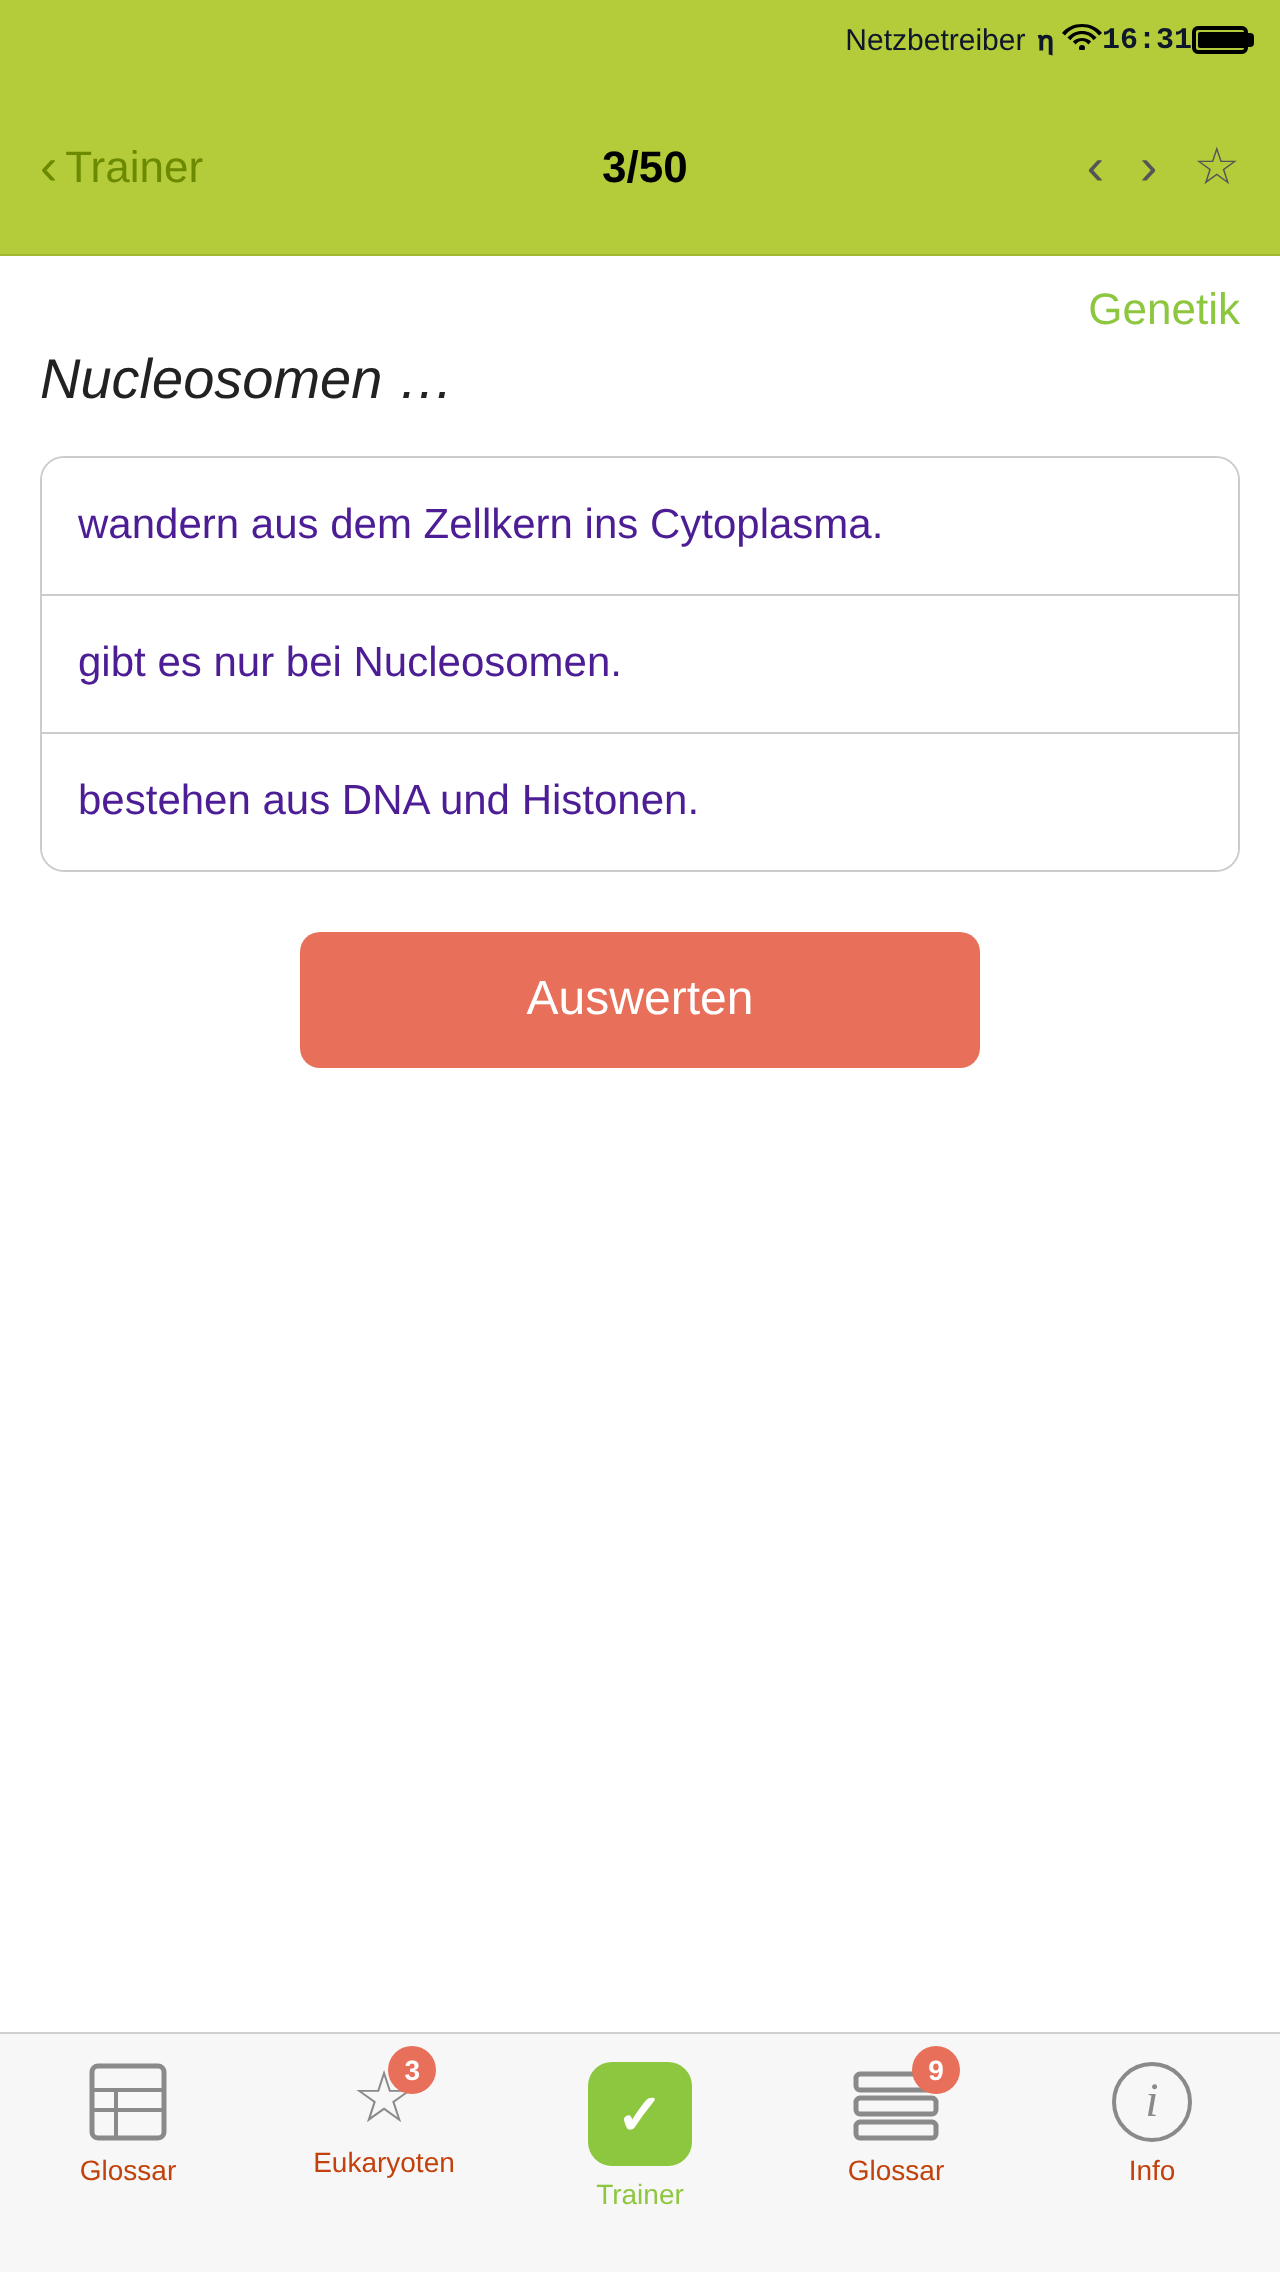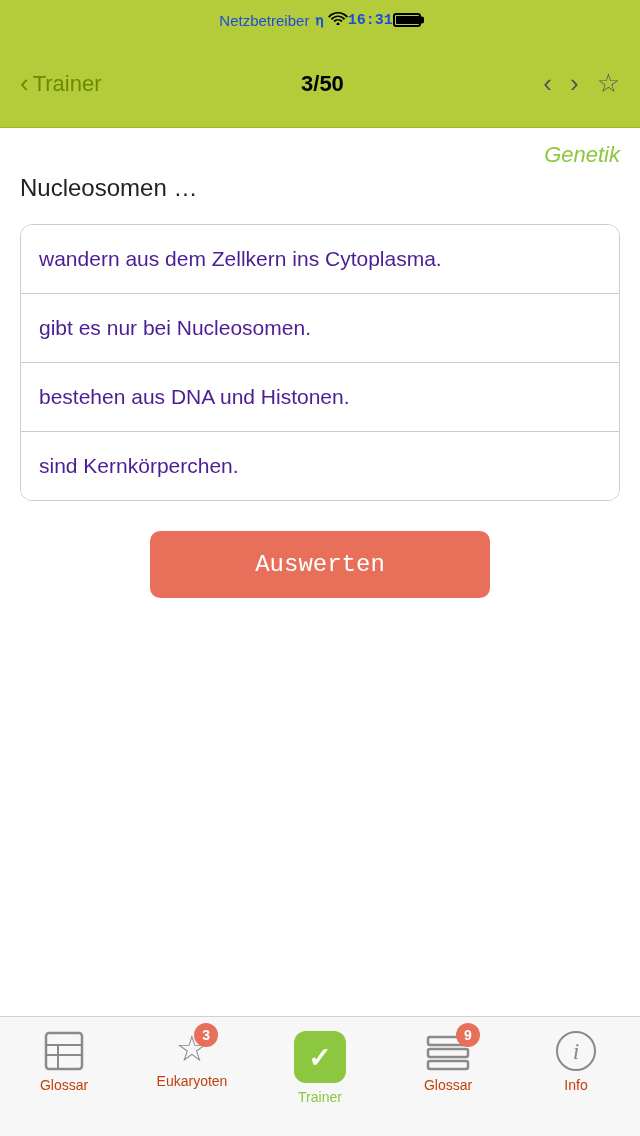--- a/index.html
+++ b/index.html
@@ -13,25 +13,25 @@
       position: relative;
     }
 
     
     .status-bar {
       width: 100%;
       height: 40px;
       background: #b5cc3a;
       display: flex;
       align-items: center;
-      justify-content: center;
+      justify-content: flex-end;
       padding: 0 16px;
       font-size: 15px;
       font-weight: 500;
-      color: #1d4ed8;
+      color: #0f172a;
     }
     .status-bar-left {
       display: flex;
       align-items: center;
       gap: 6px;
     }
     .status-bar-center {
       font-weight: 600;
       font-family: Liberation Mono, monospace;
     }
@@ -126,25 +126,25 @@
       width: 100%;
       padding: 14px 20px 0 20px;
     }
 
     .category-label {
       text-align: right;
       color: #8dc63f;
       font-size: 22px;
       font-weight: 400;
       margin-bottom: 6px;
+    }
+
+    .question-text {
+      font-size: 28px;
       font-style: italic;
-    }
-
-    .question-text {
-      font-size: 24px;
       color: #222;
       margin-bottom: 22px;
     }
 
     
     .answers-container {
       border: 1.5px solid #ccc;
       border-radius: 12px;
       overflow: hidden;
       margin-bottom: 30px;
@@ -168,21 +168,20 @@
       margin: 0 auto;
       padding: 20px 0;
       background: #e8705a;
       color: #fff;
       font-size: 24px;
       font-weight: 400;
       text-align: center;
       border-radius: 10px;
       border: none;
       cursor: pointer;
-      font-family: Liberation Mono, monospace;
     }
 
     
     .tab-bar {
       position: absolute;
       bottom: 0;
       left: 0;
       width: 100%;
       height: 120px;
       background: #f7f7f7;
@@ -313,21 +312,20 @@
 </div>
 
 <div class="content">
   <div class="category-label">Genetik</div>
   <div class="question-text">Nucleosomen …</div>
 
   <div class="answers-container">
     <div class="answer-option">wandern aus dem Zellkern ins Cytoplasma.</div>
     <div class="answer-option">gibt es nur bei Nucleosomen.</div>
     <div class="answer-option">bestehen aus DNA und Histonen.</div>
-    <div class="answer-option">sind Kernkörperchen.</div>
   </div>
 
   <button class="auswerten-btn">Auswerten</button>
 </div>
 
 <div class="tab-bar">
 
   <div class="tab-item">
     <div class="tab-icon-wrap">
       <svg class="glossar-icon" viewBox="0 0 44 40" fill="none" xmlns="http://www.w3.org/2000/svg">

